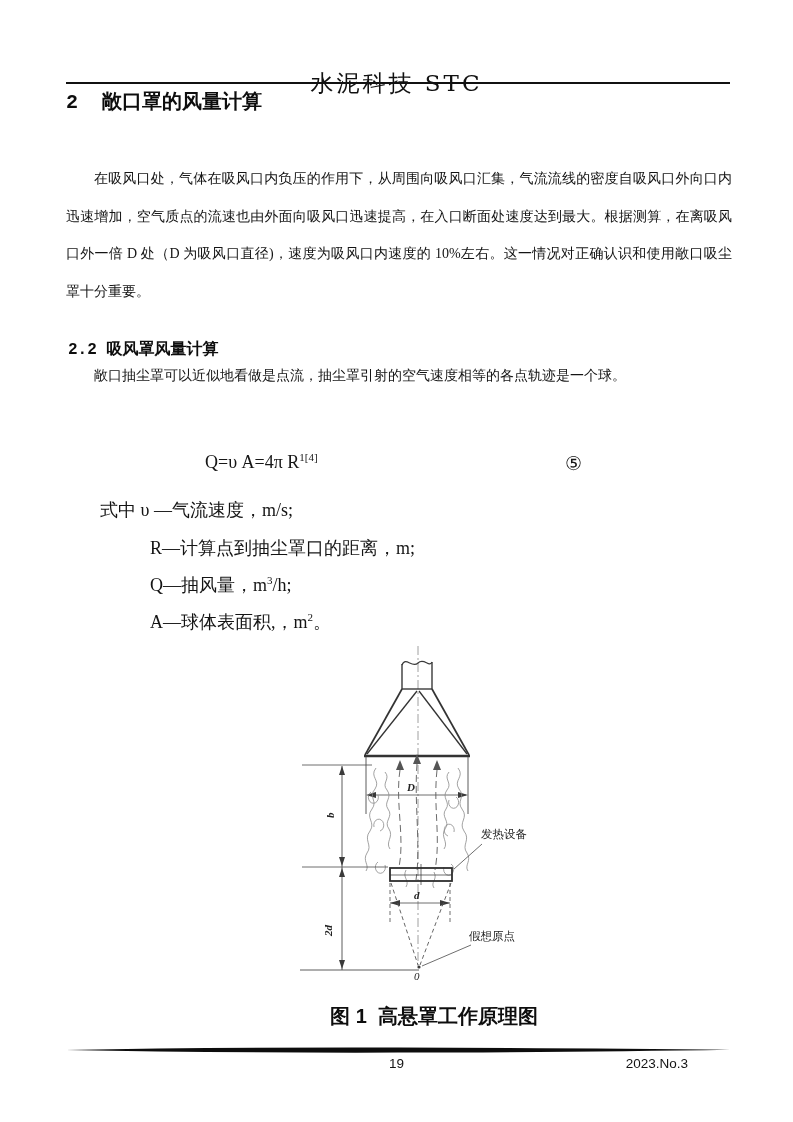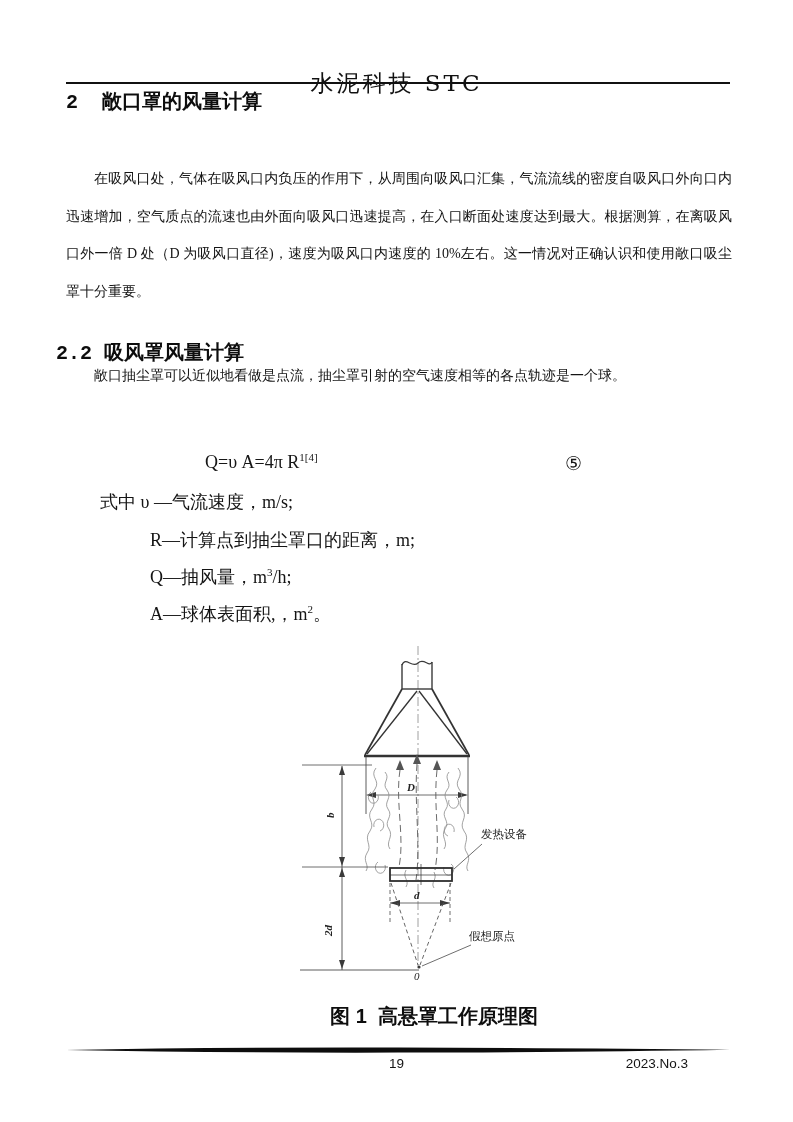--- a/index.html
+++ b/index.html
@@ -14,31 +14,31 @@
     font-family:"DejaVu Serif","Liberation Serif",serif;
     font-size:23px;letter-spacing:3px;color:#111;margin-top:28px;
   }
   .rule-top{top:82px;left:66px;width:664px;height:2px;background:#111;}
   .head{
     font-family:Liberation Mono, monospace;
     font-weight:bold;color:#0d0d0d;white-space:pre;
   }
   .h-main{top:88px;left:66px;font-size:20px;}
   .h-sub1{top:124px;left:66px;font-size:18.5px;}
-  .h-sub2{top:339px;left:56px;font-size:20px;}
+  .h-sub2{top:339px;left:68px;font-size:16px;}
   .para{
     left:66px;width:666px;font-size:14px;line-height:37.6px;
     text-align:justify;text-indent:2em;color:#141414;
   }
   .p1{top:160px;}
   .p2{top:357px;}
   .eq-line{top:452px;left:205px;font-size:18px;}
   .eq-num{top:452px;left:565px;font-size:19px;}
   sup{font-size:11px;vertical-align:super;line-height:0;}
-  .term{font-size:18px;color:#141414;white-space:pre;}
+  .term{font-size:18px;color:#141414;white-space:pre;margin-top:8px;}
   .t-intro{top:490px;left:100px;}
   .t-r{top:528px;left:150px;}
   .t-q{top:565px;left:150px;}
   .t-a{top:602px;left:150px;}
   .figure-wrap{top:642px;left:288px;width:298px;height:348px;}
   .fig-caption{
     top:1003px;left:278px;width:312px;text-align:center;
     font-family:"Liberation Sans","DejaVu Sans",sans-serif;
     font-weight:bold;font-size:20px;color:#0d0d0d;white-space:pre;
   }

